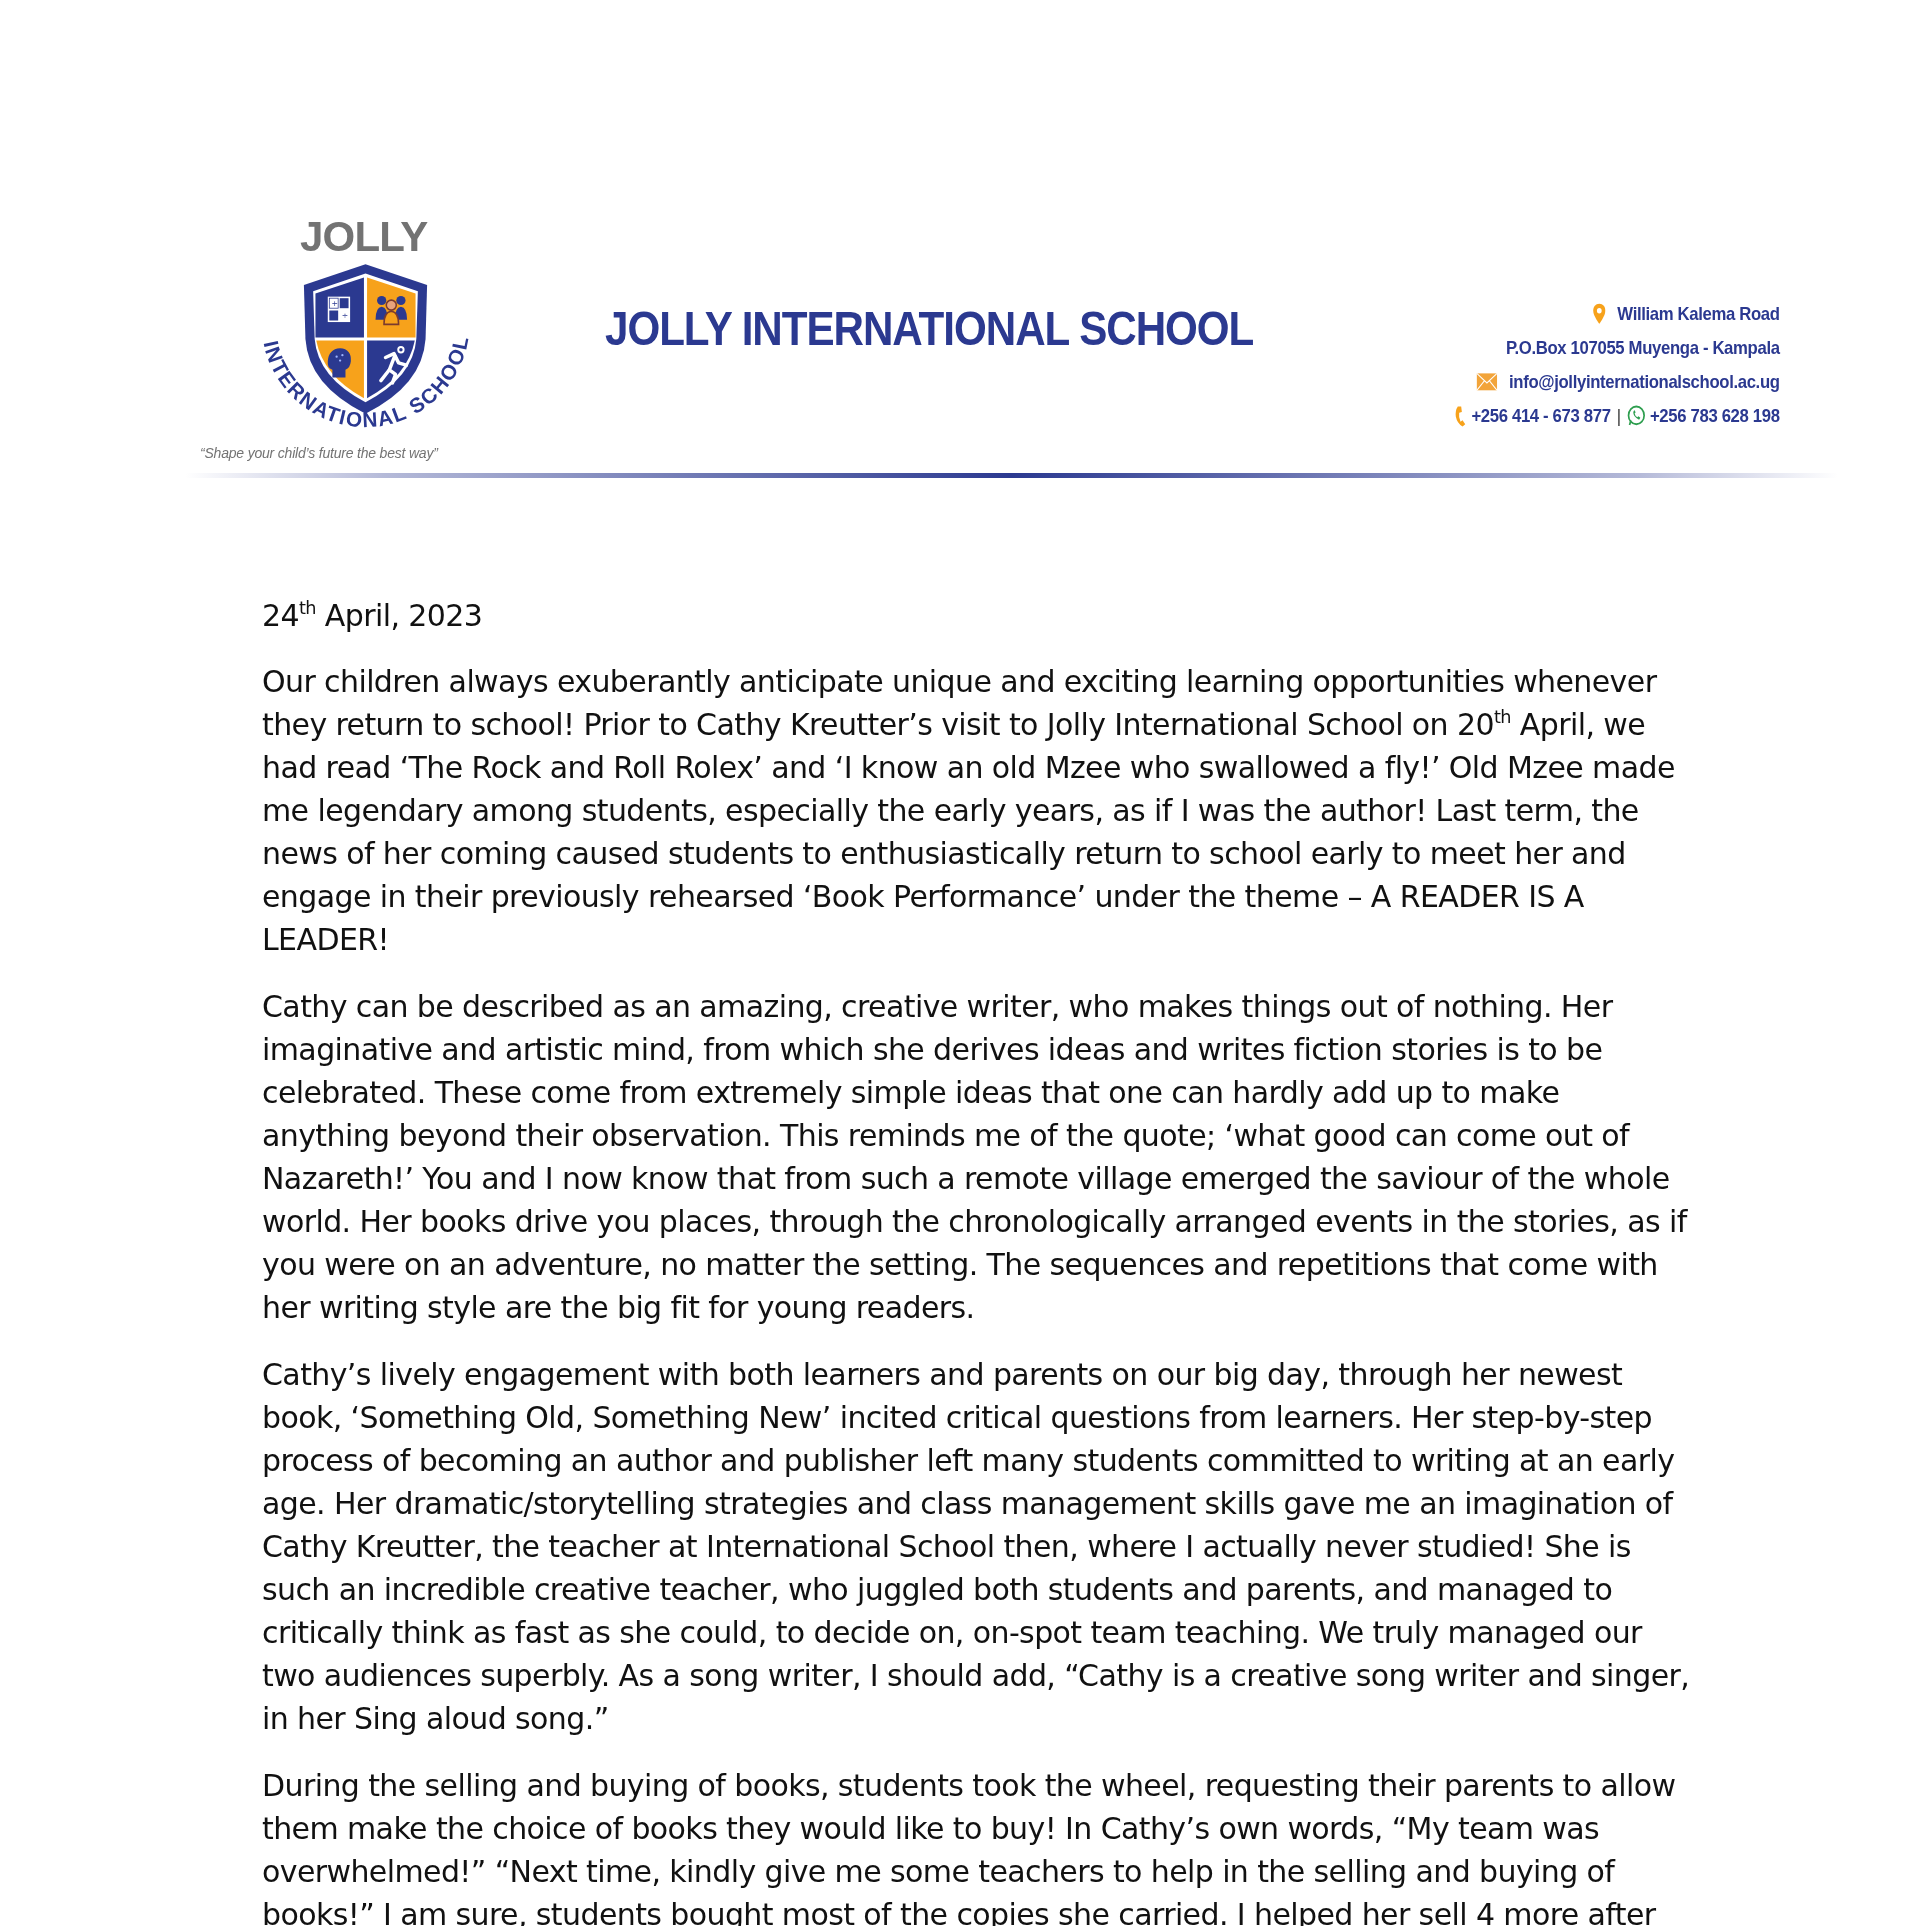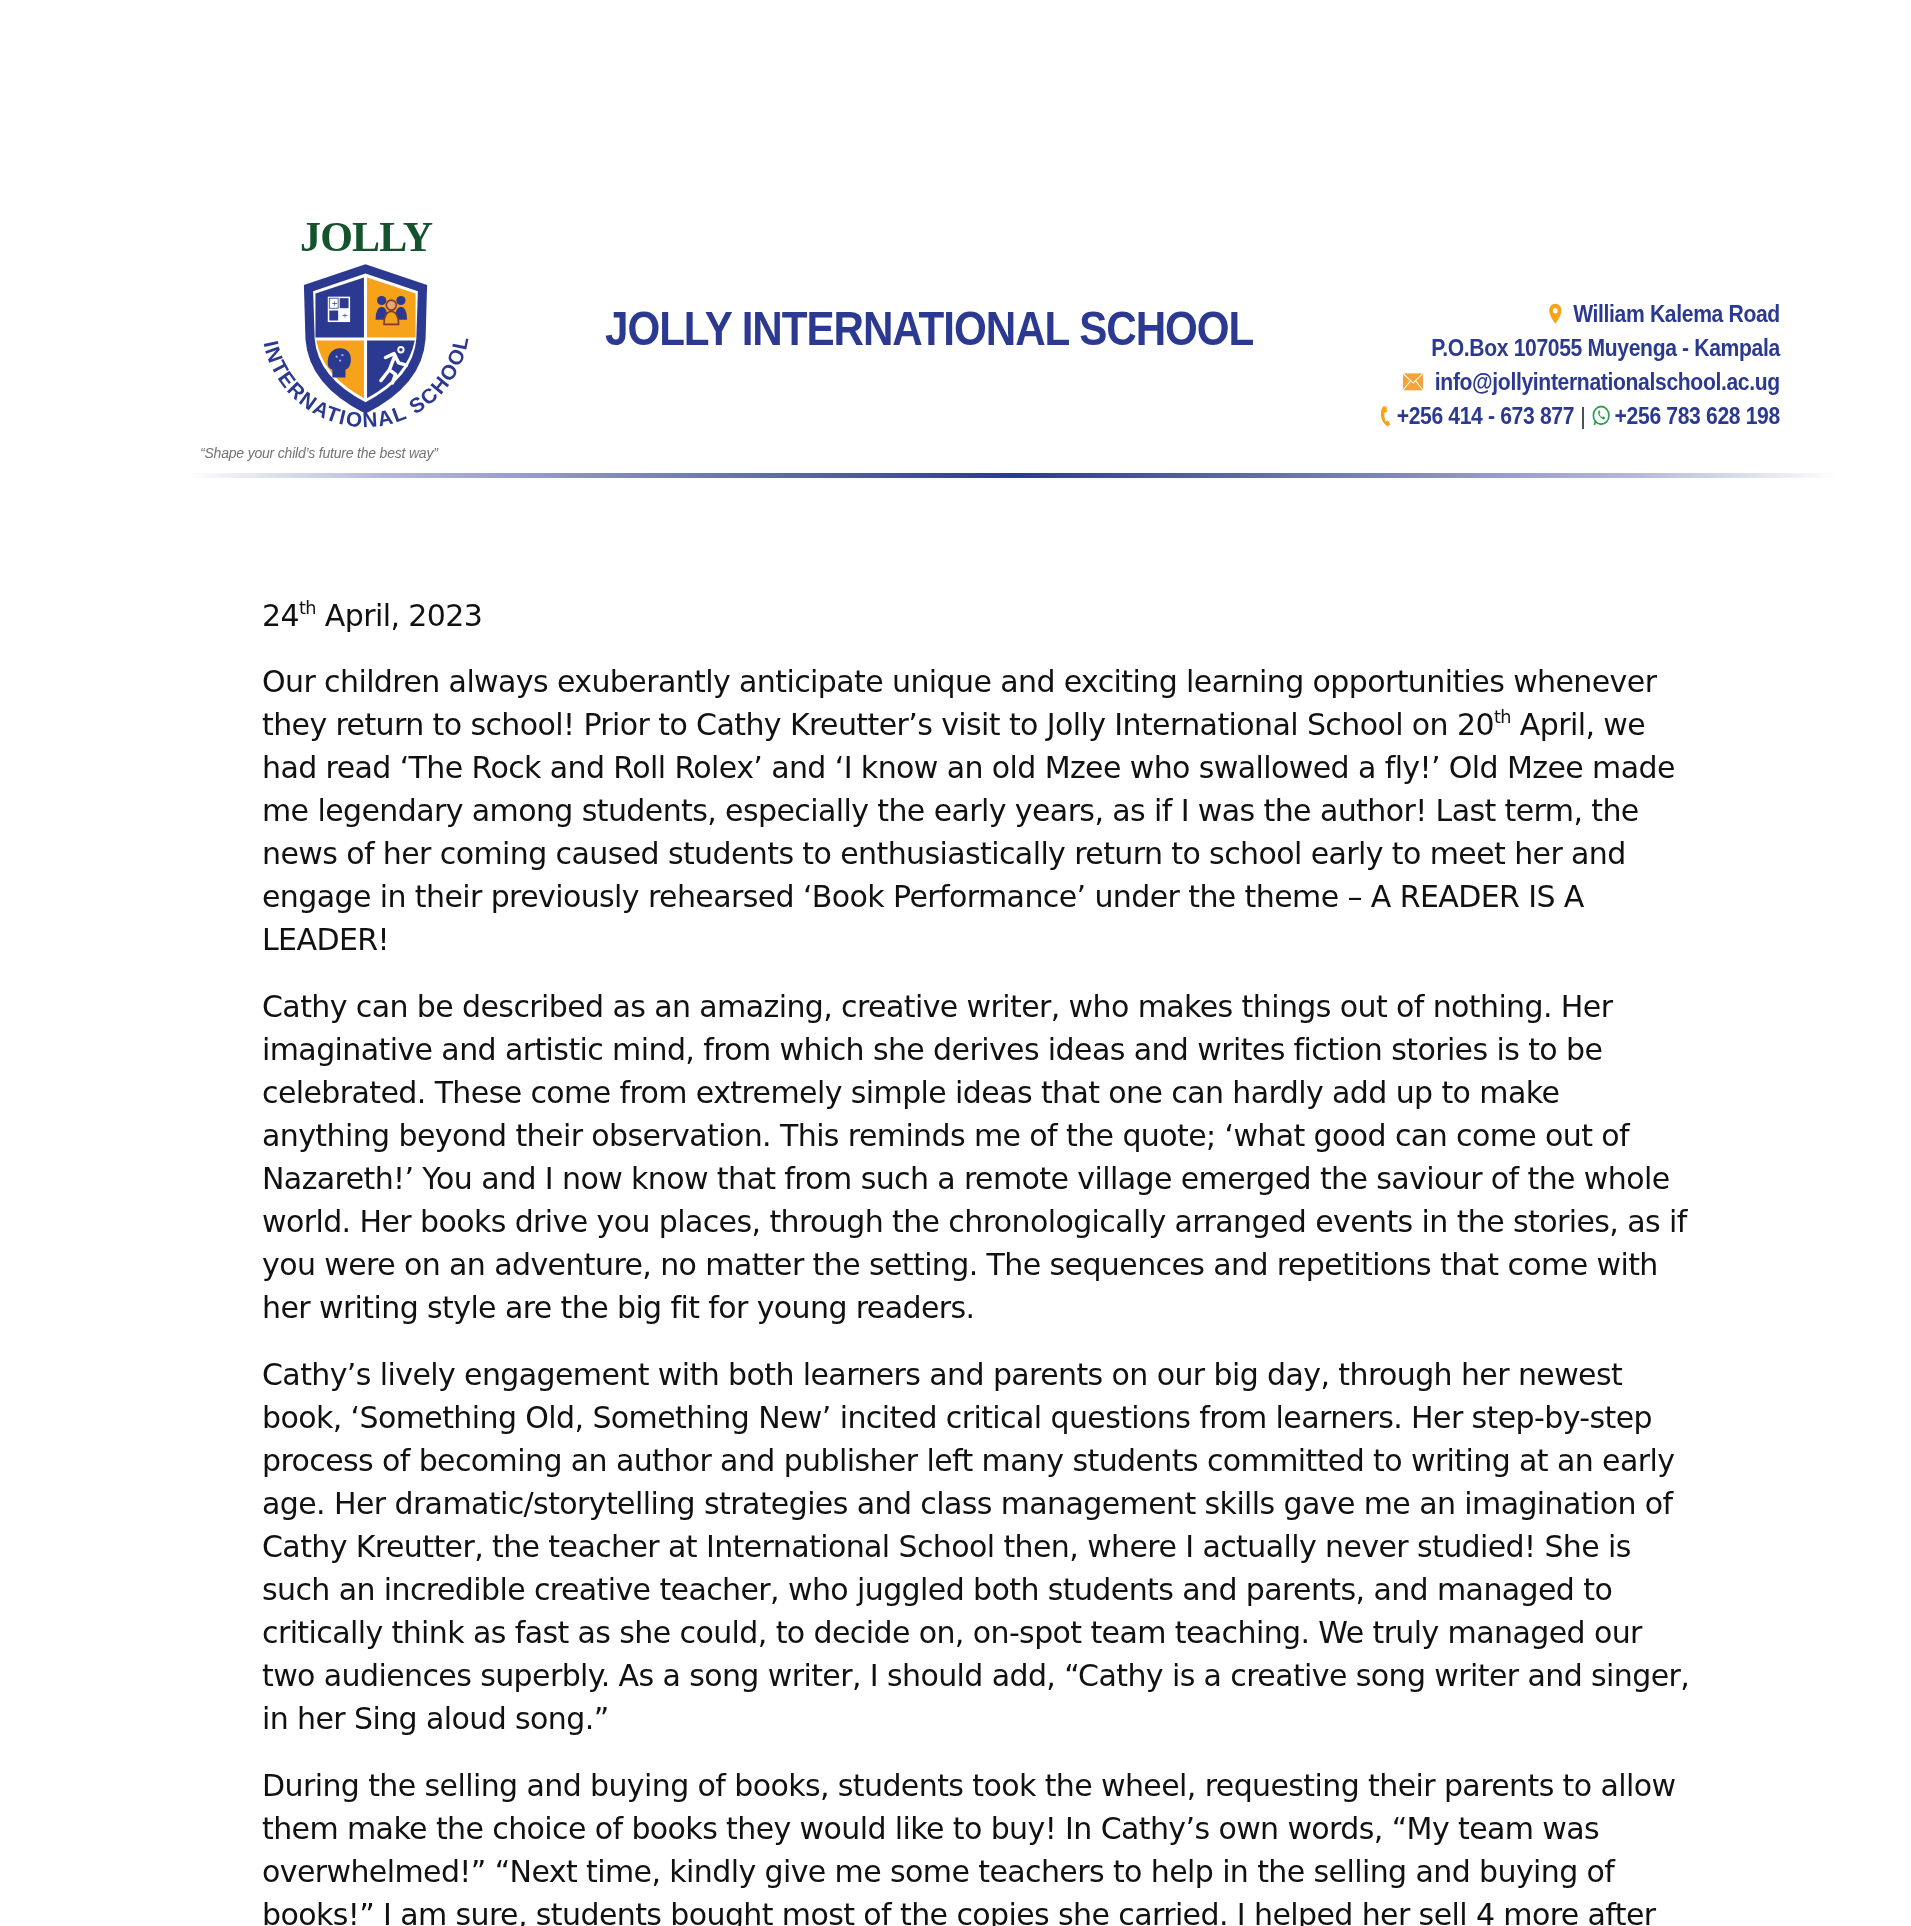--- a/index.html
+++ b/index.html
@@ -2,33 +2,33 @@
 <html style="font-size:6.2px"><head>
 <meta charset="utf-8">
 <style>
   html, body { margin: 0; padding: 0; background: #ffffff; }
   body { width: 1911px; height: 2703px; position: relative; overflow: hidden;
          font-family: "DejaVu Sans", sans-serif; color: #000; }
   .abs { position: absolute; }
 
   
   .logo-wrap { left: 200px; top: 208px; width: 354px; height: 254px; }
-  .logo-jolly { position: absolute; left: 100px; top: 7.7px; font-family: Liberation Serif, serif;
-                font-weight: 700; font-size: 42px; color: #14532d; letter-spacing: -0.8px; line-height: 1; }
+  .logo-jolly { position: absolute; left: 100px; top: 7.7px; font-family: Liberation Sans, sans-serif;
+                font-weight: 700; font-size: 42px; color: #737373; letter-spacing: -0.8px; line-height: 1; }
   .crest { position: absolute; left: 100px; top: 54px; width: 131px; height: 154px; }
   .arc-text { position: absolute; left: 46px; top: 46px; width: 239px; height: 200px; }
   .tagline { position: absolute; left: 0; top: 237px; font-family: "Liberation Sans", sans-serif; font-style: italic;
              font-size: 14px; color: #737373; white-space: nowrap; letter-spacing: -0.2px; }
 
   .school-title { left: 605px; top: 304px; font-family: "Liberation Sans", sans-serif; font-weight: 700;
                   font-size: 49px; color: #2b3990; letter-spacing: -1.2px; transform: scaleX(0.86);
                   transform-origin: left top; white-space: nowrap; line-height: 1; }
 
   .contact { right: 131px; top: 297px; text-align: right; font-family: "Liberation Sans", sans-serif;
-             font-weight: 700; color: #2b3990; font-size: 24px; line-height: 34px; letter-spacing: -0.4px; }
+             font-weight: 700; color: #2b3990; font-size: 19px; line-height: 34px; letter-spacing: -0.4px; }
   .contact-line { display: flex; justify-content: flex-end; align-items: center; white-space: nowrap;
                   transform: scaleX(0.88); transform-origin: right center; }
   .contact-line .ico { display: inline-flex; align-items: center; justify-content: center; margin-right: 13px; }
   .sep { display: inline-block; margin: 0 7px; font-weight: 400; color: #333; }
 
   .divider { left: 185px; top: 473px; width: 1653px; height: 4.6px;
              background: linear-gradient(90deg, rgba(43,57,144,0) 0%, rgba(43,57,144,0.35) 12%, #2b3990 50%, rgba(43,57,144,0.35) 88%, rgba(43,57,144,0) 100%); }
 
   
   .letter { left: 262px; top: 580px; width: 1433px; font-family: "DejaVu Sans", sans-serif;

